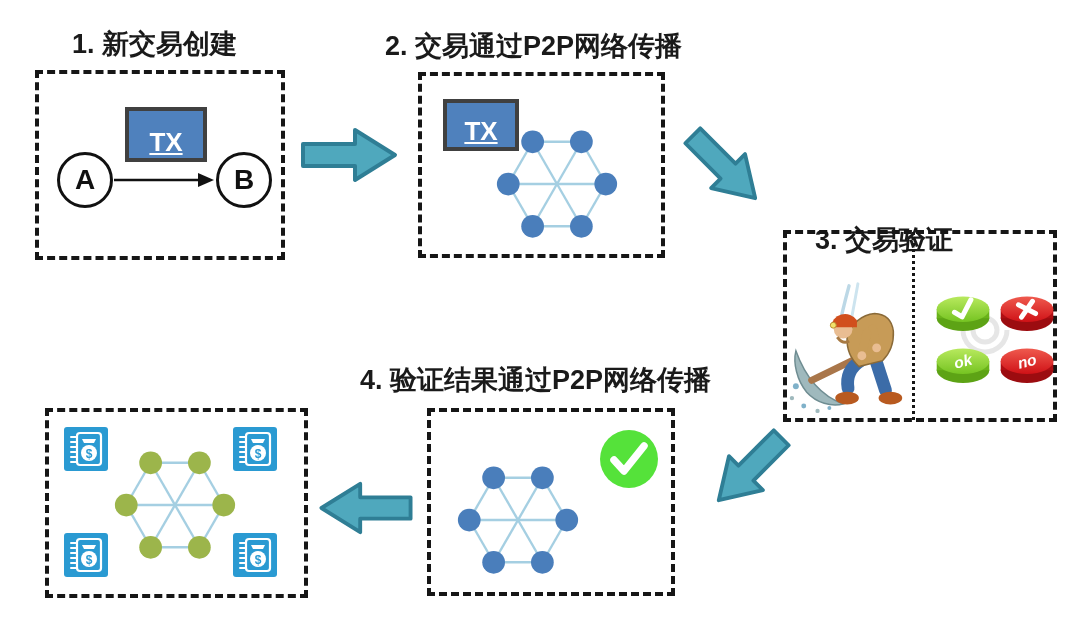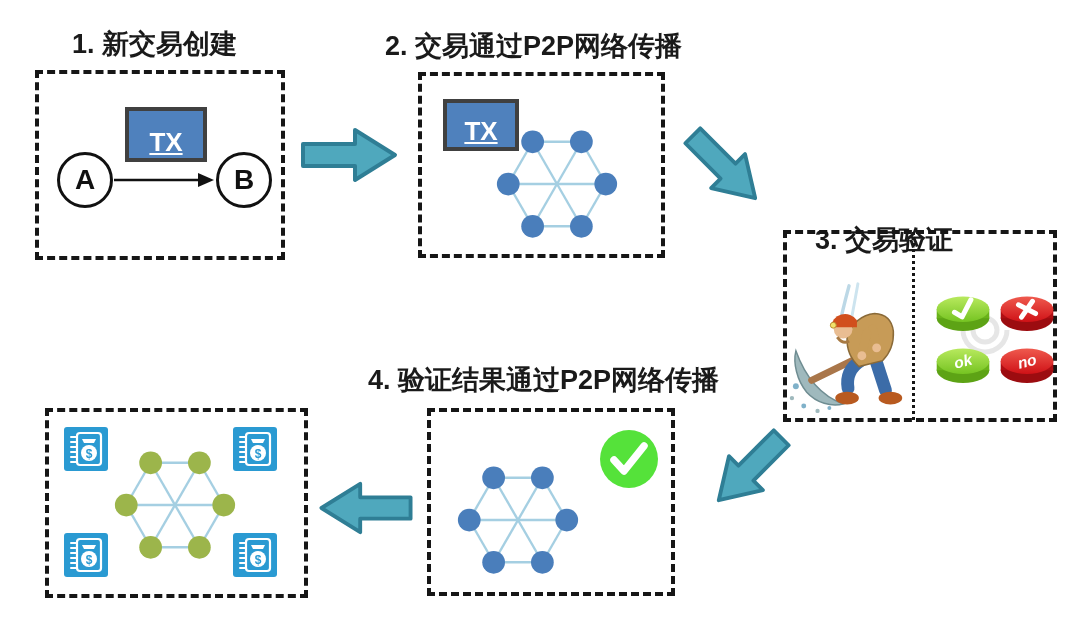--- a/index.html
+++ b/index.html
@@ -148,21 +148,21 @@
     <ellipse cx="32" cy="33" rx="29" ry="14" fill="#9c0c10"></ellipse>
     <rect x="3" y="23" width="58" height="10" fill="#b00e13"></rect>
     <ellipse cx="32" cy="23" rx="29" ry="14" fill="url(#rTop)"></ellipse>
     <text x="32" y="29" text-anchor="middle" class="btn-label" transform="rotate(-14 32 23)">no</text>
   </svg>
 
   <svg class="abs" style="left:702px; top:438px; transform:rotate(135deg);" width="96" height="62" viewBox="0 0 100 64">
     <polygon class="arrow-poly" points="4,21 56,21 56,7 96,32 56,57 56,43 4,43"></polygon>
   </svg>
 
-  <div class="step-title" style="left:368px; top:362px;text-align:right;">4. 验证结果通过P2P网络传播</div>
+  <div class="step-title" style="left:360px; top:362px;text-align:right;">4. 验证结果通过P2P网络传播</div>
   <div class="dashed-box" style="left:427px; top:408px; width:248px; height:188px;"></div>
   <svg class="abs" style="left:453px; top:455px;" width="130" height="130" viewBox="0 0 120 120">
     <g>
       <line class="edge" x1="37.5" y1="21" x2="82.5" y2="21"></line>
       <line class="edge" x1="82.5" y1="21" x2="105" y2="60"></line>
       <line class="edge" x1="105" y1="60" x2="82.5" y2="99"></line>
       <line class="edge" x1="82.5" y1="99" x2="37.5" y2="99"></line>
       <line class="edge" x1="37.5" y1="99" x2="15" y2="60"></line>
       <line class="edge" x1="15" y1="60" x2="37.5" y2="21"></line>
       <line class="edge" x1="37.5" y1="21" x2="82.5" y2="99"></line>

